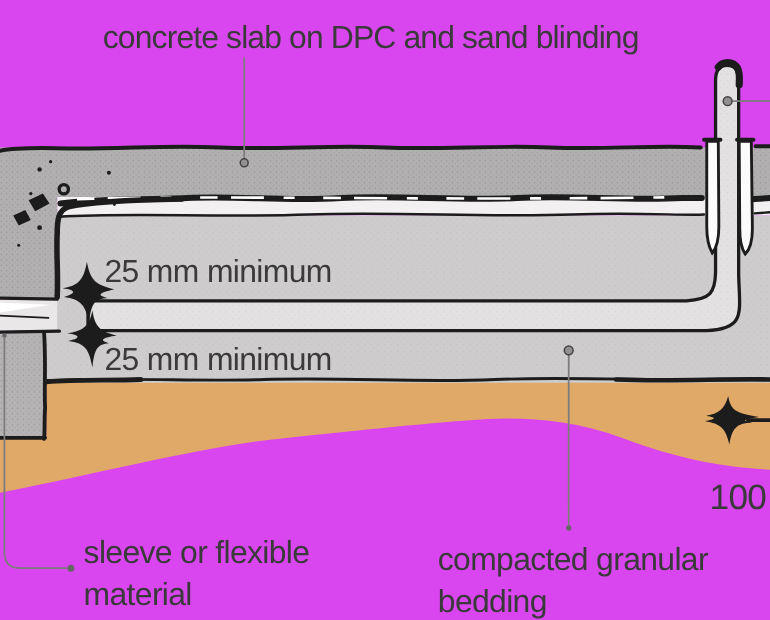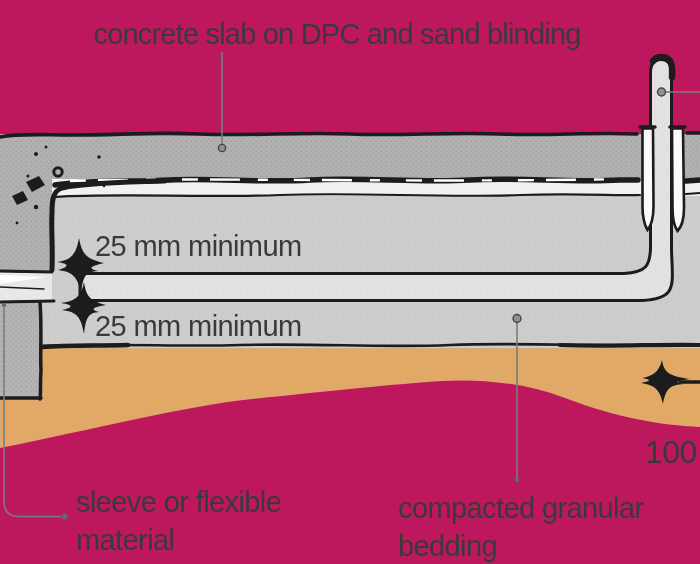--- a/index.html
+++ b/index.html
@@ -1,16 +1,16 @@
 <!DOCTYPE html>
 <html><head>
 <meta charset="utf-8">
 <style>
   html,body{margin:0;padding:0;background:#ffffff;}
-  #stage{position:relative;width:700px;height:564px;background:#be185d;overflow:hidden;
+  #stage{position:relative;width:700px;height:564px;background:#d946ef;overflow:hidden;
          font-family:"Liberation Sans", sans-serif;}
   svg{display:block;}
   text{fill:#3a3a3a;font-family:"Liberation Sans", sans-serif;letter-spacing:-0.6px;}
   .lbl{font-size:29px;}
   .ttl{font-size:29px;letter-spacing:-0.8px;}
   .dim{font-size:32px;}
   .outline{stroke:#1c1c1c;fill:none;stroke-linecap:round;stroke-linejoin:round;}
   .leader{stroke:#7c7c7c;stroke-width:1.6;fill:none;}
 </style>
 </head>

